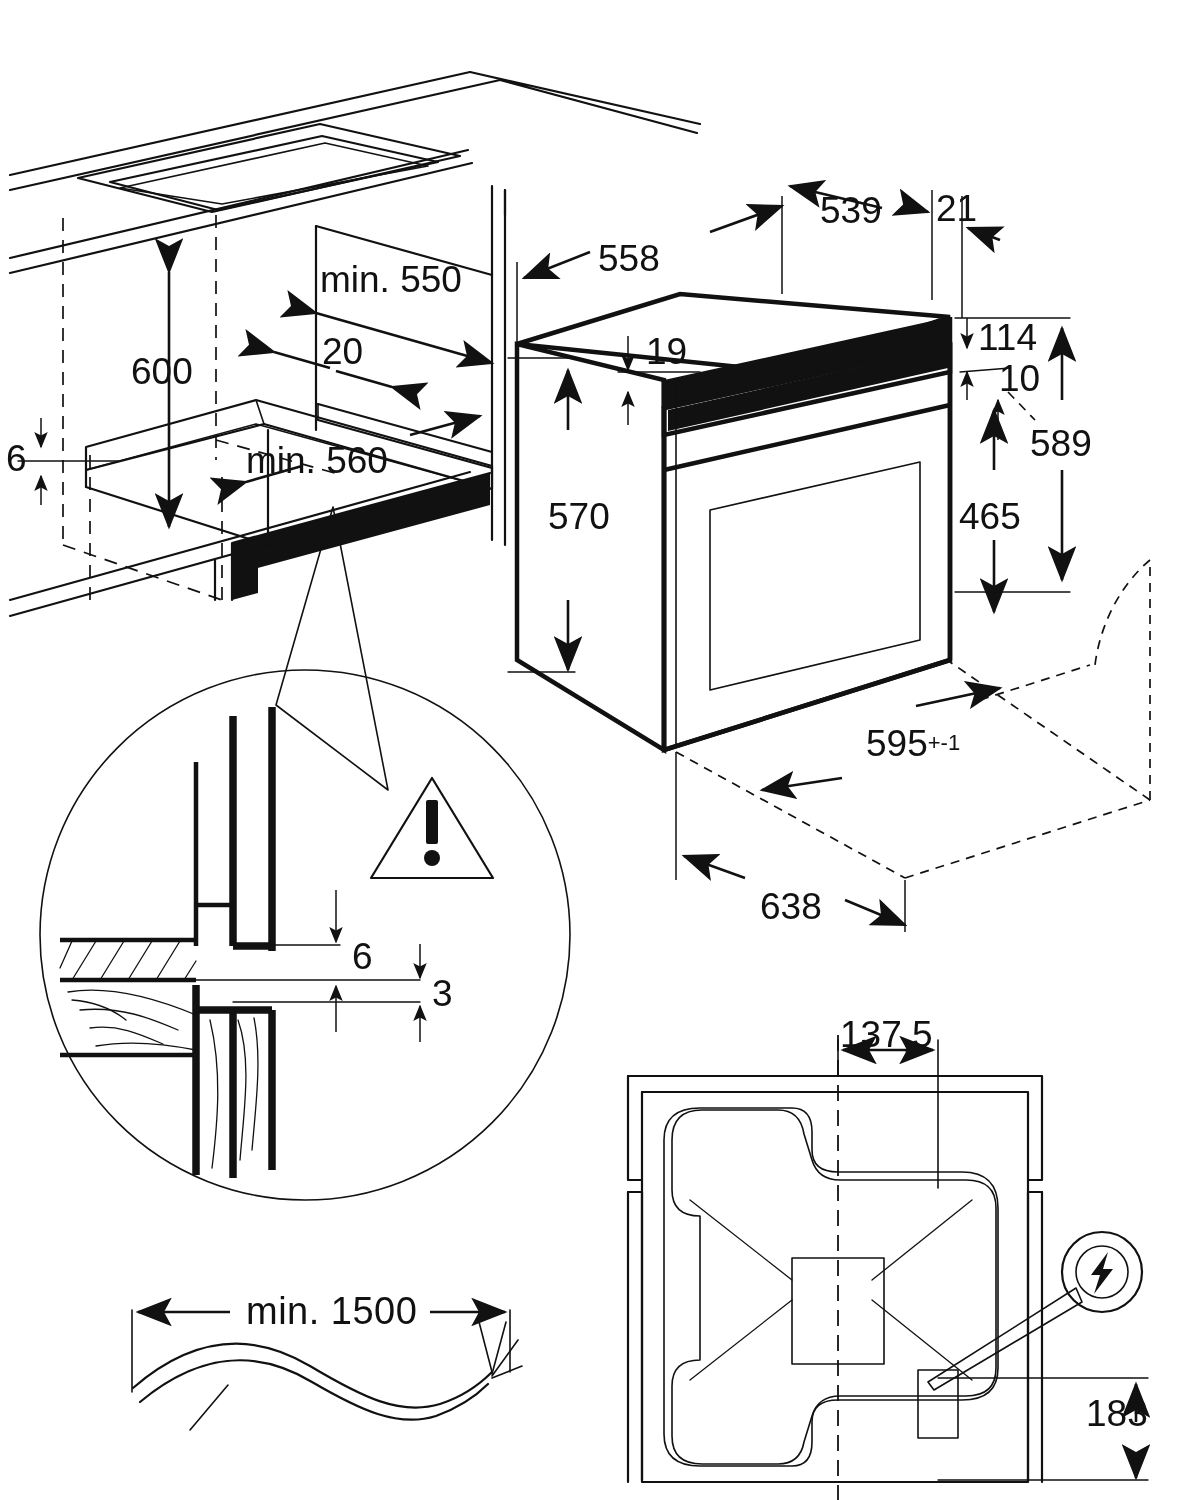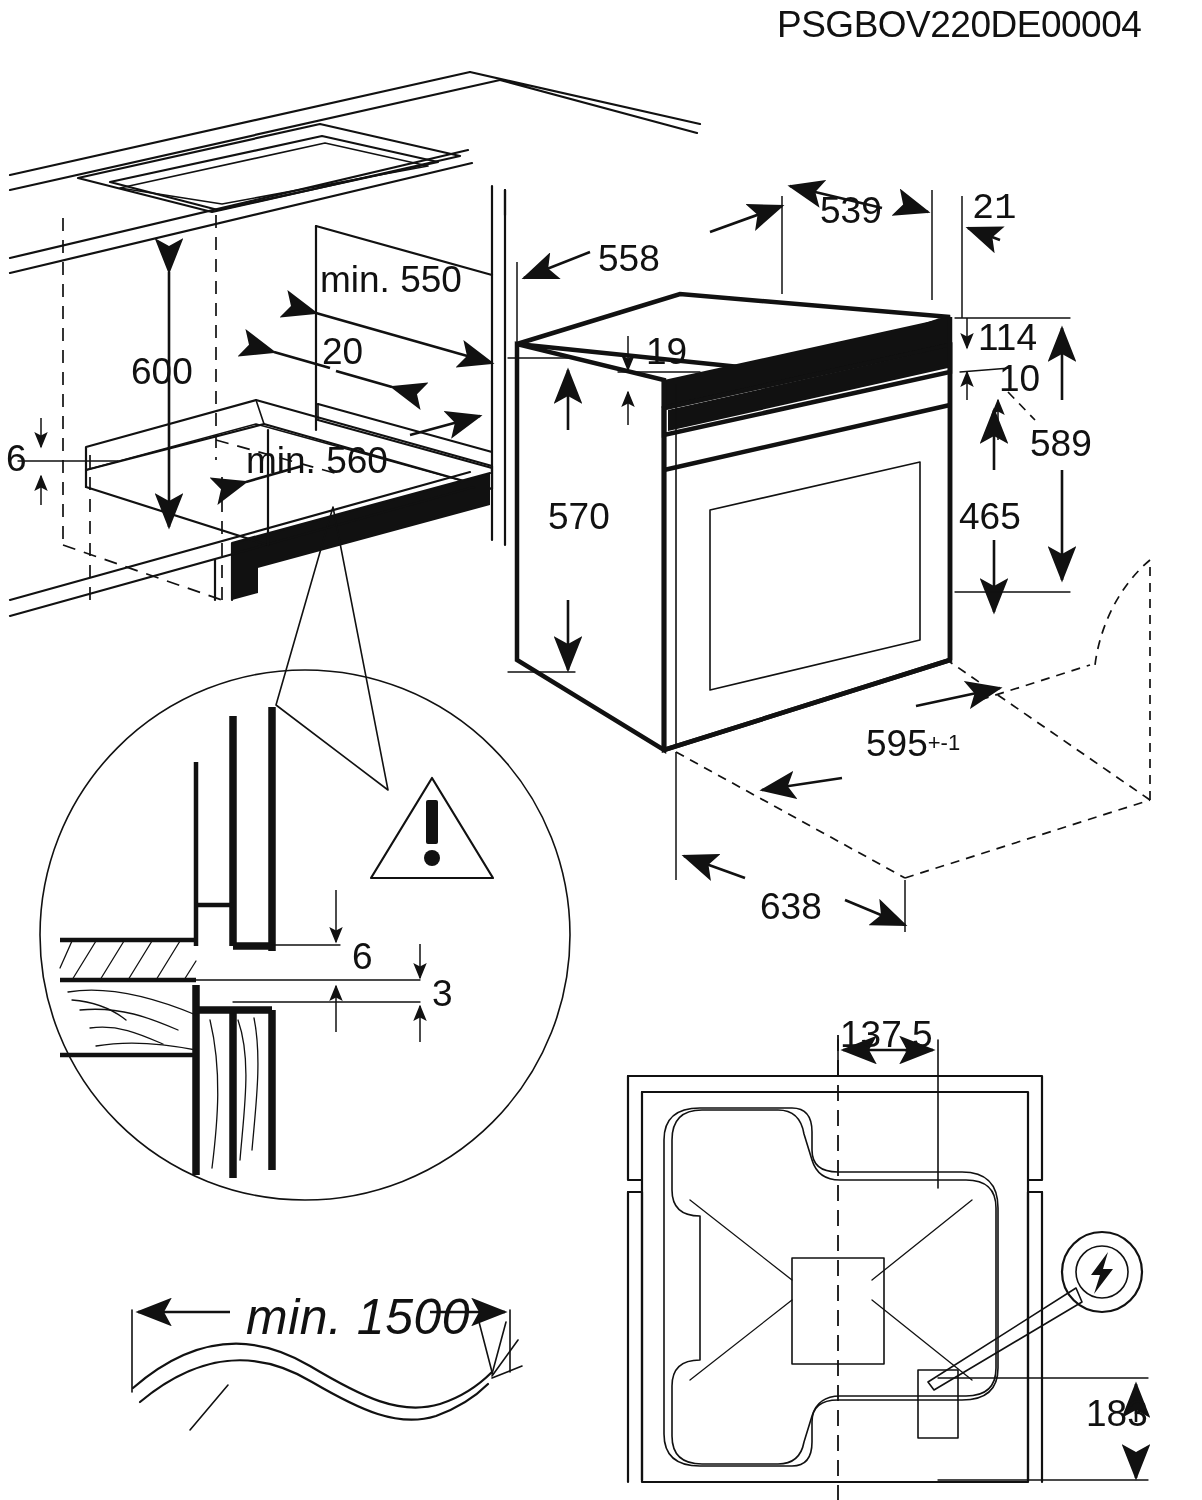--- a/index.html
+++ b/index.html
@@ -45,28 +45,27 @@
     position: absolute;
     font-family: "Liberation Sans", sans-serif;
     color: #111111;
     white-space: nowrap;
     line-height: 1;
     user-select: none;
   }
   .t-title { font-size: 37px; letter-spacing: -0.5px; }
   .t-dim   { font-size: 37px; }
   .t-sup   { font-size: 22px; vertical-align: super; }
-  .t-cable { font-size: 50px; letter-spacing: 0.5px; font-style: italic; }
+  .t-cable { font-size: 38px; letter-spacing: 0.5px; }
 </style>
 </head>
 <body>
 
 <div id="sheet">
 
-  <div class="txt t-title" style="left:777px; top:6px;">PSGBOV220DE00004</div>
 
   <svg class="drawing" viewBox="0 0 1202 1500">
 
     <defs>
       <marker id="ah" markerWidth="14" markerHeight="11" refX="13" refY="5.5" orient="auto">
         <path d="M0,0 L14,5.5 L0,11 L3,5.5 Z" class="arrow"></path>
       </marker>
       <marker id="ahs" markerWidth="11" markerHeight="9" refX="10" refY="4.5" orient="auto">
         <path d="M0,0 L11,4.5 L0,9 L2.4,4.5 Z" class="arrow"></path>
       </marker>
@@ -367,21 +366,21 @@
   <div class="txt t-dim" style="left:246px; top:442px;">min. 560</div>
 
   <div class="txt t-dim" style="left:352px; top:938px;">6</div>
 
   <div class="txt t-dim" style="left:432px; top:975px;">3</div>
 
   <div class="txt t-dim" style="left:598px; top:240px;">558</div>
 
   <div class="txt t-dim" style="left:820px; top:192px;text-align:right;">539</div>
 
-  <div class="txt t-dim" style="left:972px; top:190px;font-family:Liberation Mono, monospace;">21</div>
+  <div class="txt t-dim" style="left:936px; top:190px;">21</div>
 
   <div class="txt t-dim" style="left:646px; top:333px;">19</div>
 
   <div class="txt t-dim" style="left:978px; top:319px;">114</div>
 
   <div class="txt t-dim" style="left:999px; top:360px;">10</div>
 
   <div class="txt t-dim" style="left:548px; top:498px;">570</div>
 
   <div class="txt t-dim" style="left:1030px; top:425px;">589</div>

